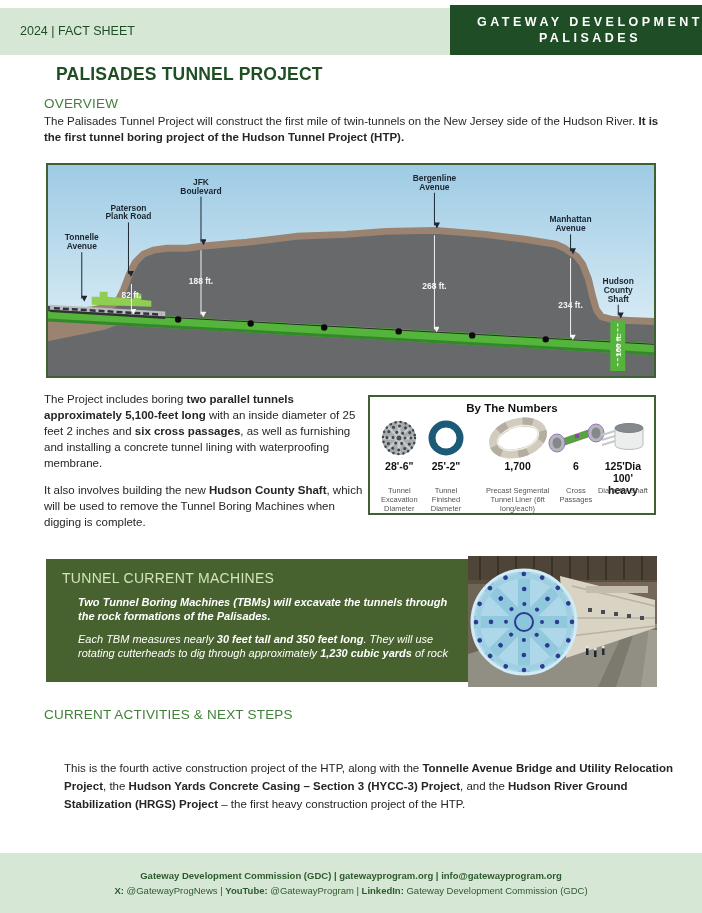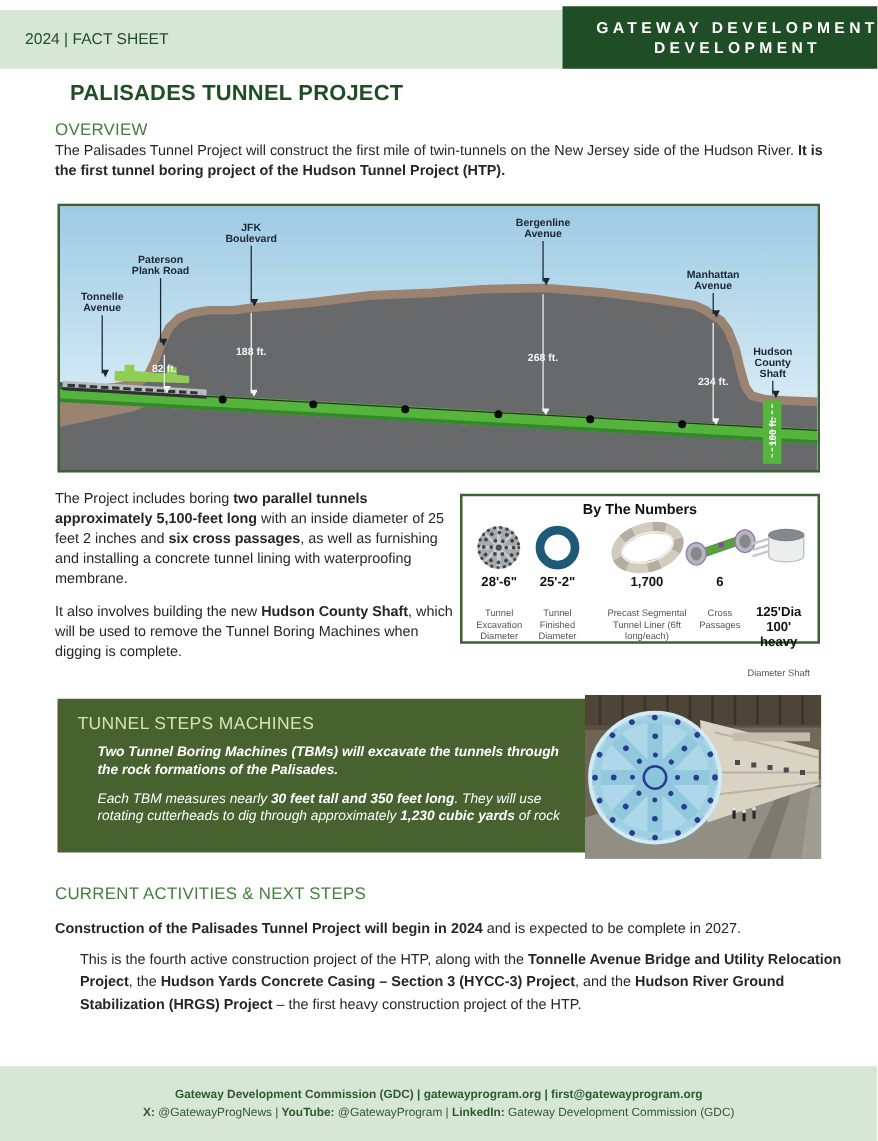--- a/index.html
+++ b/index.html
@@ -27,21 +27,21 @@
   .leftcol{position:absolute;left:44px;top:391px;width:320px;}
   .leftcol p{margin:0 0 11px 0;font-size:11.5px;line-height:16px;}
   .stats{position:absolute;left:368px;top:395px;width:288px;height:120px;
          border:2px solid #3e6032;box-sizing:border-box;background:#fff;}
   .stats-title{text-align:center;font-weight:bold;font-size:11.5px;color:#111;margin-top:5px;}
   .stats-row{display:flex;padding:2px 6px 0 6px;}
   .stat{display:flex;flex-direction:column;align-items:center;text-align:center;}
   .stat-icon{height:44px;display:flex;align-items:center;justify-content:center;}
   .stat-val{height:26px;font-size:10.5px;font-weight:bold;color:#111;line-height:12px;}
   .stat-label{font-size:7.5px;line-height:9px;color:#555;}
-  .w1{width:54px;}.w2{width:54px;}.w3{width:84px;margin-left:12px;}.w4{width:44px;}.w5{width:58px;gap:24px;}
+  .w1{width:54px;}.w2{width:54px;}.w3{width:84px;margin-left:12px;}.w4{width:44px;}.w5{width:58px;}
   
   .tbm-box{position:absolute;left:46px;top:559px;width:423px;height:123px;background:#47622e;
            box-sizing:border-box;padding:11px 16px;}
   .tbm-h{font-size:14px;color:#d3e4b8;letter-spacing:.3px;}
   .tbm-box p{margin:9px 0 0 16px;font-size:11px;line-height:14px;color:#fff;font-style:italic;}
   .tbm-photo{position:absolute;left:468px;top:556px;width:189px;height:131px;}
   .tbm-photo svg{display:block;width:100%;height:100%;}
   
   .cur-p1{left:44px;top:736px;width:616px;}
   .cur-p2{left:44px;top:759px;width:616px;line-height:18px;margin-left:20px;}
@@ -52,21 +52,21 @@
 </style>
 </head>
 <body>
 
 <div class="page">
 
   <div class="band"></div>
   <div class="factsheet">2024 | FACT SHEET</div>
   <div class="logo">
     <div>GATEWAY DEVELOPMENT</div>
-    <div>DEVELOPMENT</div>
+    <div>PALISADES</div>
   </div>
 
   <div class="title">PALISADES TUNNEL PROJECT</div>
   <div class="h2 overview">OVERVIEW</div>
   <div class="para" style="left:44px;top:114px;width:618px;"><span>The Palisades Tunnel Project will construct the first mile of twin-tunnels on the New Jersey side of the Hudson River. </span><span class="b">It is the first tunnel boring project of the Hudson Tunnel Project (HTP).</span></div>
 
   <div class="diagram">
     <svg viewBox="0 0 610 213" preserveAspectRatio="none">
       <defs>
         <linearGradient id="sky" x1="0" y1="0" x2="0" y2="1">
@@ -238,21 +238,21 @@
           <div>125'Dia</div>
           <div>100' heavy</div>
         </div>
         <div class="stat-label">Diameter Shaft</div>
       </div>
 
     </div>
   </div>
 
   <div class="tbm-box">
-    <div class="tbm-h">TUNNEL STEPS MACHINES</div>
+    <div class="tbm-h">TUNNEL CURRENT MACHINES</div>
     <p><span class="b">Two Tunnel Boring Machines (TBMs) will excavate the tunnels through the rock formations of the Palisades.</span></p>
     <p><span>Each TBM measures nearly </span><span class="b">30 feet tall and 350 feet long</span><span>. They will use rotating cutterheads to dig through approximately </span><span class="b">1,230 cubic yards</span><span> of rock</span></p>
   </div>
 
   <div class="tbm-photo">
     <svg viewBox="0 0 189 131" preserveAspectRatio="none">
       <rect width="189" height="131" fill="#6e6556"></rect>
       <rect width="189" height="26" fill="#4e4437"></rect>
       <g stroke="#3a332a" stroke-width="2">
         <path d="M12,0 V26 M30,0 V26 M48,0 V26 M66,0 V26 M84,0 V26 M102,0 V26 M120,0 V26 M138,0 V26 M156,0 V26 M174,0 V26"></path>
@@ -295,21 +295,20 @@
           <circle cx="119.2" cy="91" r="1.5" fill="#e8e4da"></circle>
         <rect x="126" y="94" width="2.5" height="7" fill="#1d232b"></rect>
           <circle cx="127.2" cy="93" r="1.5" fill="#e8e4da"></circle>
         <rect x="134" y="92" width="2.5" height="7" fill="#252b33"></rect>
           <circle cx="135.2" cy="91" r="1.5" fill="#e8e4da"></circle>
       </g>
     </svg>
   </div>
 
   <div class="h2 current">CURRENT ACTIVITIES &amp; NEXT STEPS</div>
-  <div class="para cur-p1"><span class="b">Construction of the Palisades Tunnel Project will begin in 2024</span><span> and is expected to be complete in 2027.</span></div>
   <div class="para cur-p2"><span>This is the fourth active construction project of the HTP, along with the </span><span class="b">Tonnelle Avenue Bridge and Utility Relocation Project</span><span>, the </span><span class="b">Hudson Yards Concrete Casing – Section 3 (HYCC-3) Project</span><span>, and the </span><span class="b">Hudson River Ground Stabilization (HRGS) Project</span><span> – the first heavy construction project of the HTP.</span></div>
 
   <div class="footer">
-    <div><span class="b">Gateway Development Commission (GDC) | gatewayprogram.org | first@gatewayprogram.org</span></div>
+    <div><span class="b">Gateway Development Commission (GDC) | gatewayprogram.org | info@gatewayprogram.org</span></div>
     <div><span class="b">X:</span><span> @GatewayProgNews | </span><span class="b">YouTube:</span><span> @GatewayProgram | </span><span class="b">LinkedIn:</span><span> Gateway Development Commission (GDC)</span></div>
   </div>
 
 </div>
 
 </body></html>

